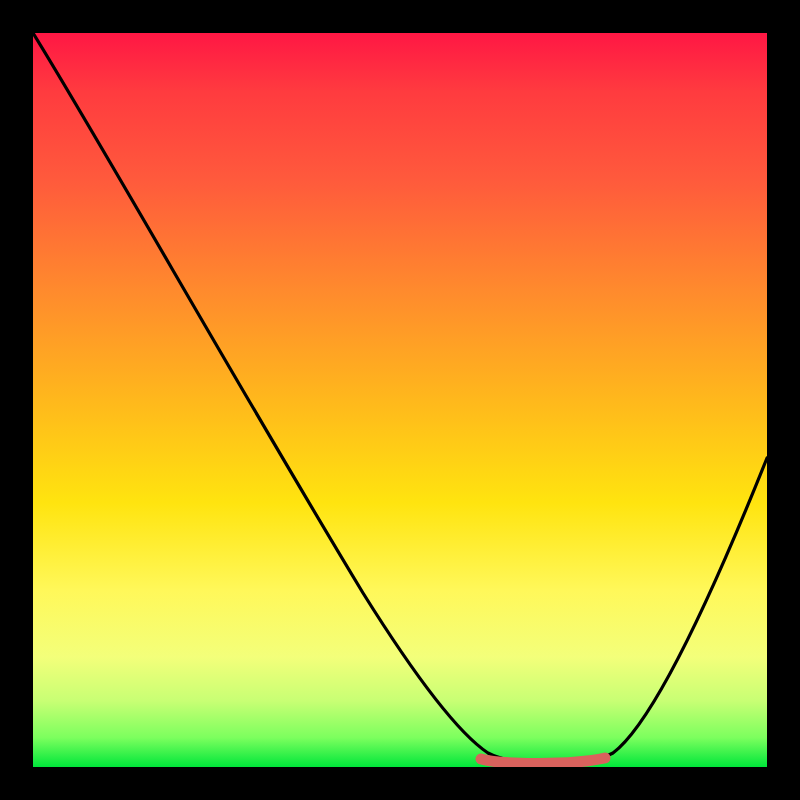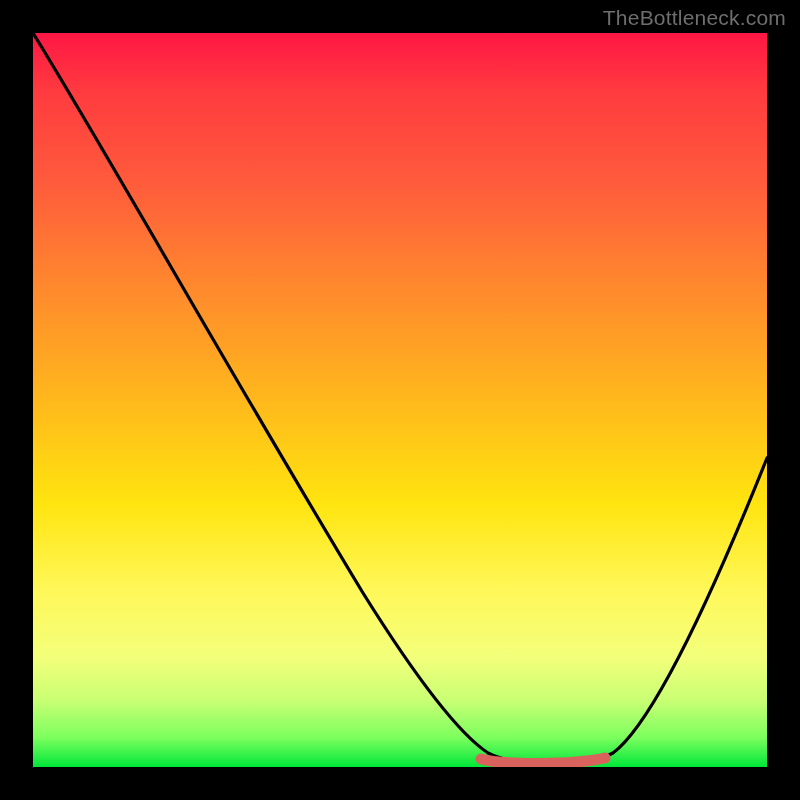--- a/index.html
+++ b/index.html
@@ -68,14 +68,13 @@
                C 80 130, 200 345, 330 560
                C 380 640, 425 700, 455 720
                C 470 728, 495 731, 520 731
                C 545 731, 565 728, 580 720
                C 620 690, 680 560, 734 425" fill="none" stroke="#000" stroke-width="3.2" stroke-linecap="round"></path>
 
       <path d="M 448 726
                C 470 732, 540 732, 572 725" fill="none" stroke="#d9625d" stroke-width="11" stroke-linecap="round"></path>
     </svg>
   </div>
-  <div class="watermark">TheBottleneck.com</div>
 </div>
 
 </body></html>

